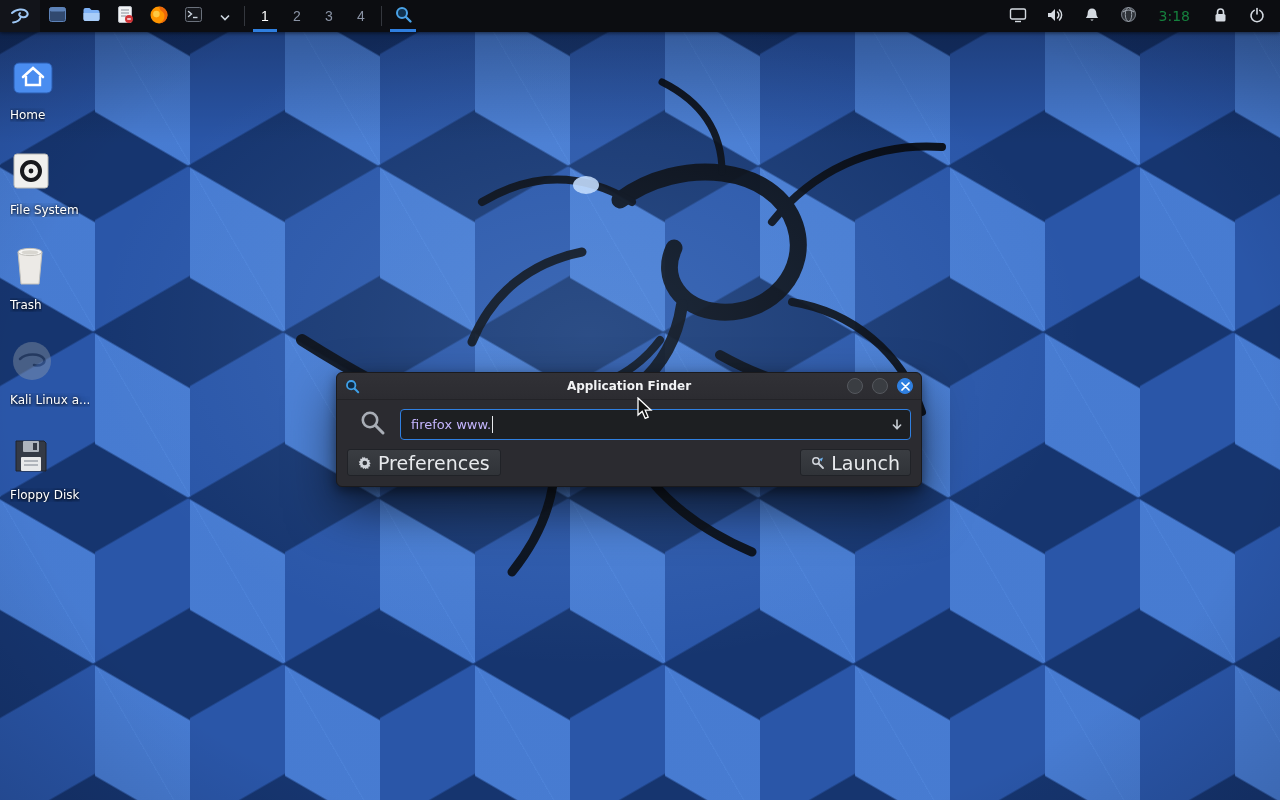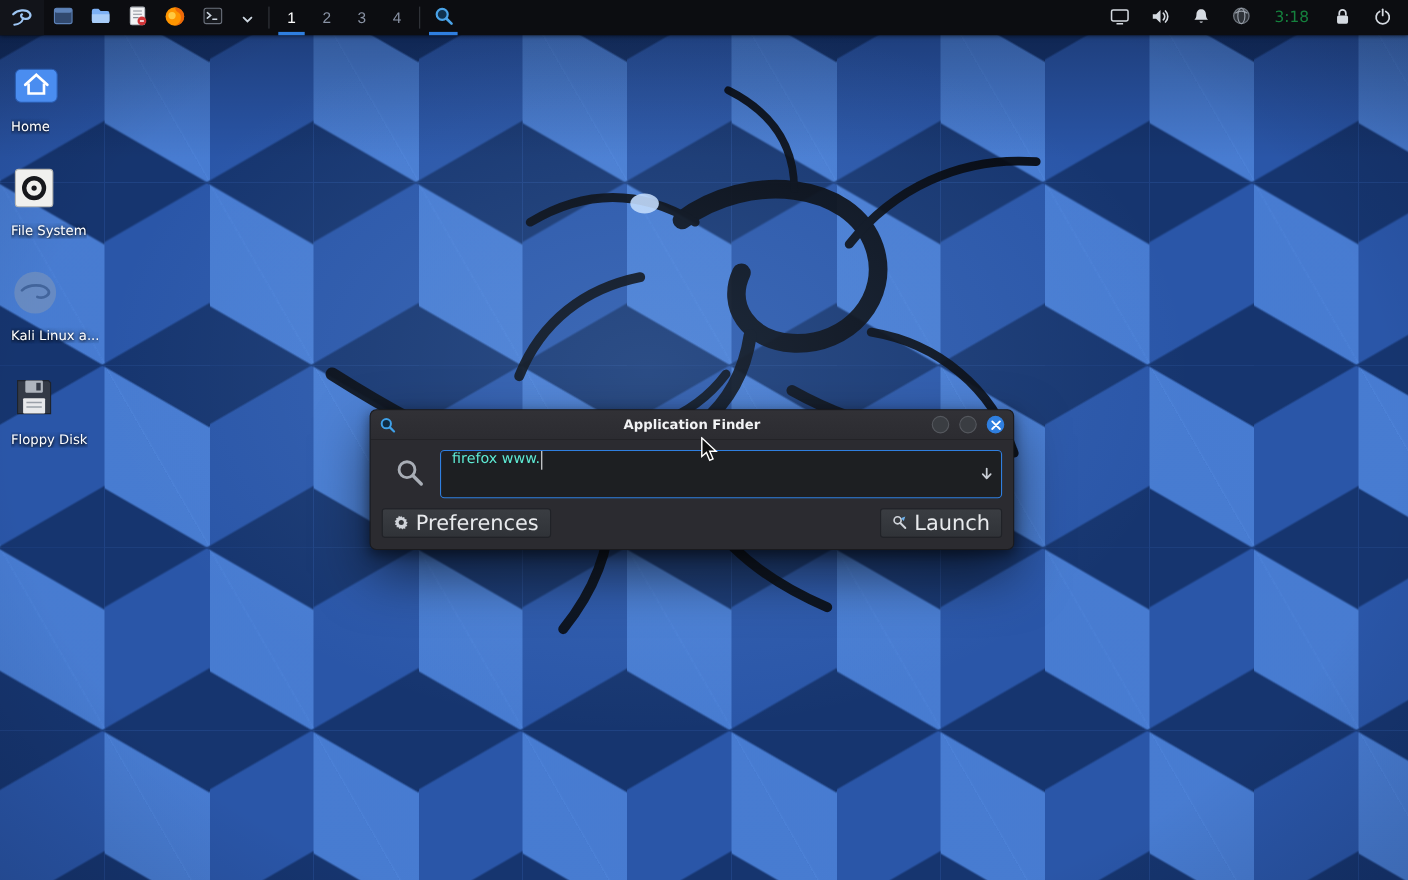--- a/index.html
+++ b/index.html
@@ -76,23 +76,23 @@
     font-size: 12px; font-weight: bold; color: #f2f3f5; pointer-events: none;
   }
   .win-ic { display: flex; align-items: center; }
   .controls { margin-left: auto; display: flex; gap: 9px; align-items: center; z-index: 1; }
   .ctrl { width: 16px; height: 16px; border-radius: 50%; border: 1px solid #55585e; background: #3a3d42; cursor: pointer; padding: 0; display: flex; align-items: center; justify-content: center; }
   .ctrl.close { background: #2f7fe0; border-color: #2f7fe0; }
 
   .dialog-body { padding: 9px 10px 10px; }
   .search-row { display: flex; align-items: center; gap: 14px; padding-left: 12px; margin-bottom: 9px; }
   .search-input {
-    flex: 1; height: 44px; background: #1d1f22; border: 1px solid #2f7fe0; border-radius: 4px;
-    display: flex; padding: 0 28px 0 10px; position: relative;
-    color: #5eead4; font-size: 13px; cursor: text;
+    flex: 1; height: 31px; background: #1d1f22; border: 1px solid #2f7fe0; border-radius: 4px;
+    display: flex; align-items: center; padding: 0 28px 0 10px; position: relative;
+    color: #c4b5fd; font-size: 13px; cursor: text;
   }
   .caret { width: 1px; height: 17px; background: #e8eaed; margin-left: 1px; }
   .dd-arrow { position: absolute; right: 6px; top: 0; bottom: 0; display: flex; align-items: center; cursor: pointer; }
 
   .btn-row { display: flex; justify-content: space-between; }
   .dlg-btn {
     height: 27px; padding: 0 10px; display: flex; align-items: center; gap: 6px; cursor: pointer;
     background: linear-gradient(180deg, #3a3d42, #303338); border: 1px solid #202227; border-radius: 3px;
     color: #e8eaed; font-size: 19px; font-family: "DejaVu Sans", "Liberation Sans", sans-serif;
   }
@@ -285,20 +285,30 @@
     <span class="ic">
       <svg width="42" height="42" viewBox="0 0 42 42">
         <rect x="4" y="4" width="34" height="34" rx="3" fill="#f0f0ee" stroke="#b8b8b4"></rect>
         <circle cx="21" cy="21" r="9" fill="none" stroke="#17181c" stroke-width="4"></circle>
         <circle cx="21" cy="21" r="2.4" fill="#17181c"></circle>
       </svg>
     </span>
     <span class="lbl">File System</span>
   </div>
 
+  <div class="desk-item">
+    <span class="ic">
+      <svg width="40" height="44" viewBox="0 0 40 44">
+        <path d="M8,8 L32,8 L29,40 L11,40 Z" fill="#eceae6" stroke="#c2c0ba"></path>
+        <ellipse cx="20" cy="8" rx="12" ry="3.6" fill="#f7f6f3" stroke="#c2c0ba"></ellipse>
+        <ellipse cx="20" cy="8.4" rx="8.5" ry="2.2" fill="#d8d6d0"></ellipse>
+      </svg>
+    </span>
+    <span class="lbl">Trash</span>
+  </div>
 
   <div class="desk-item">
     <span class="ic">
       <svg width="44" height="44" viewBox="0 0 44 44" opacity="0.38">
         <circle cx="22" cy="22" r="19" fill="#9aa3ad"></circle>
         <path d="M10,20 C16,14 30,14 34,20 C36,24 30,28 24,26" fill="none" stroke="#3b4148" stroke-width="2.5" stroke-linecap="round"></path>
       </svg>
     </span>
     <span class="lbl">Kali Linux a...</span>
   </div>

